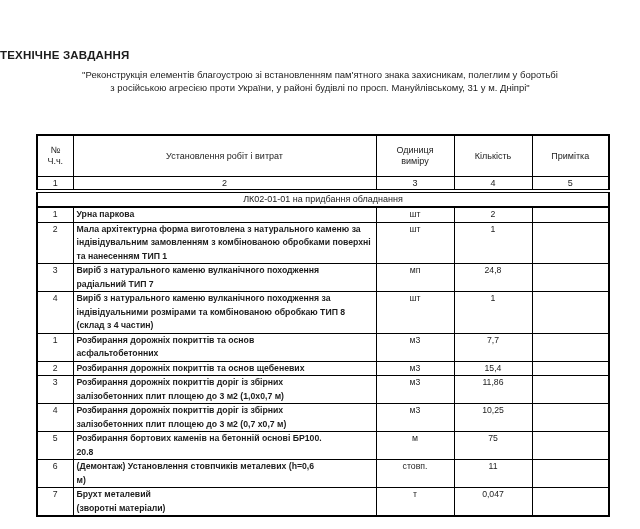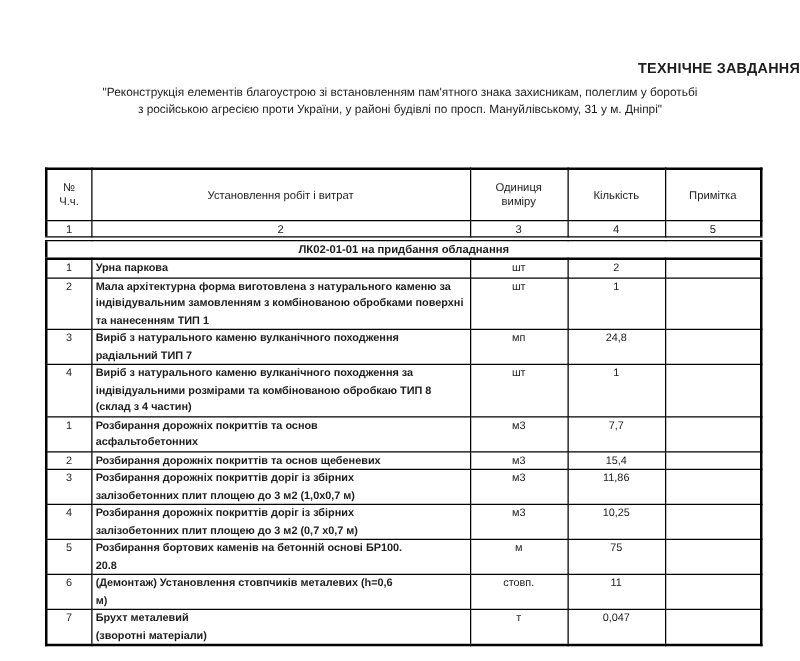--- a/index.html
+++ b/index.html
@@ -9,21 +9,21 @@
   }
   body {
     width: 640px;
     height: 529px;
     overflow: hidden;
     font-family: "Liberation Sans", sans-serif;
     color: #1c1c1c;
   }
   .doc-title {
     padding-top: 49px;
-    text-align: right;
+    text-align: left;
     font-weight: bold;
     font-size: 11.5px;
     line-height: 13px;
     letter-spacing: 0.2px;
   }
   .doc-subtitle {
     margin: 7px auto 0;
     width: 580px;
     text-align: center;
     font-size: 9.5px;
@@ -53,21 +53,21 @@
   }
   .spec-table tr.colnum-row td {
     font-size: 9px;
     line-height: 12px;
     height: 12px;
     text-align: center;
     padding: 0;
     vertical-align: middle;
   }
   .spec-table tbody tr.section-row td {
-    font-weight: bold;
+    font-weight: normal;
     font-size: 9px;
     line-height: 13px;
     height: 13px;
     text-align: center;
     vertical-align: middle;
     padding: 0;
     border-top: 4px double #000;
     border-bottom: 2px solid #000;
   }
   .spec-table tbody td {

